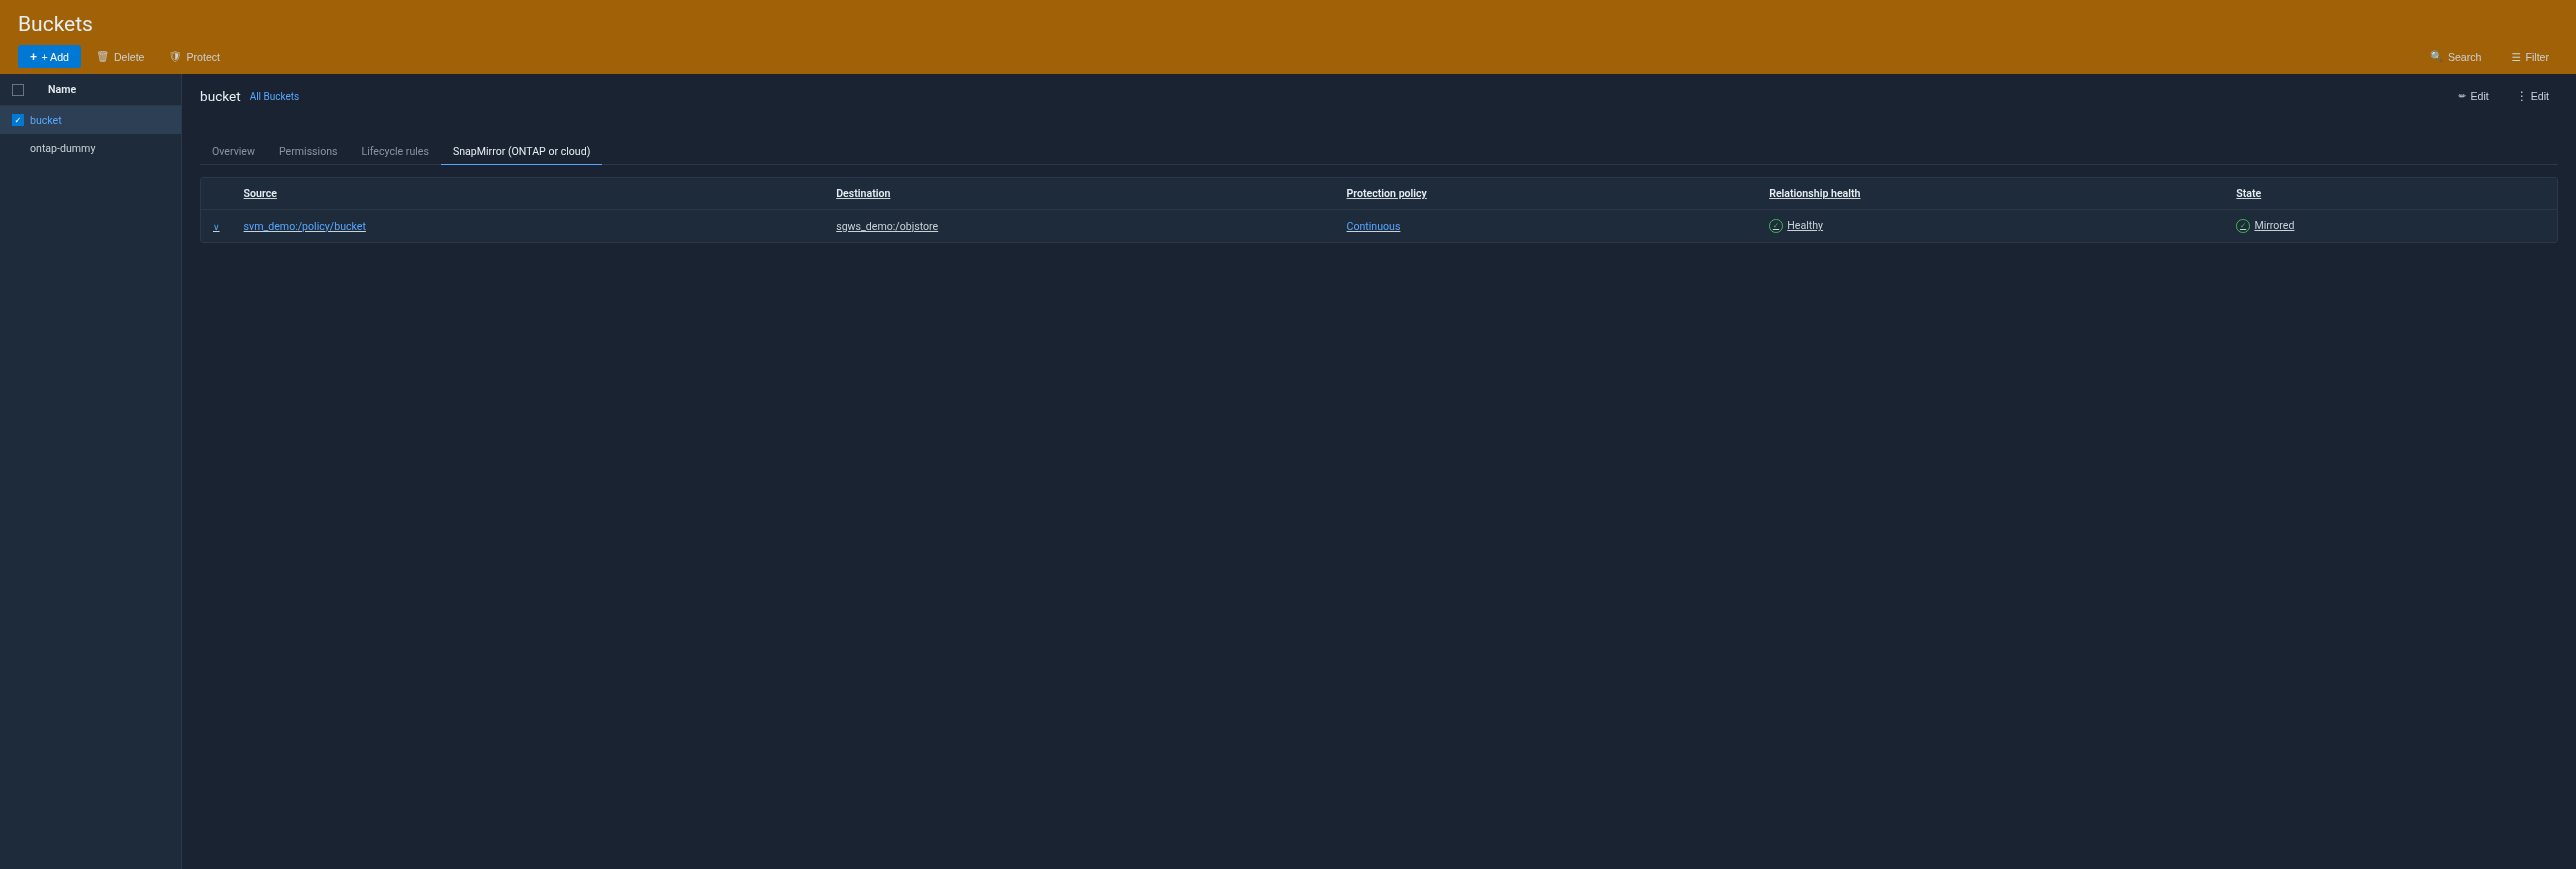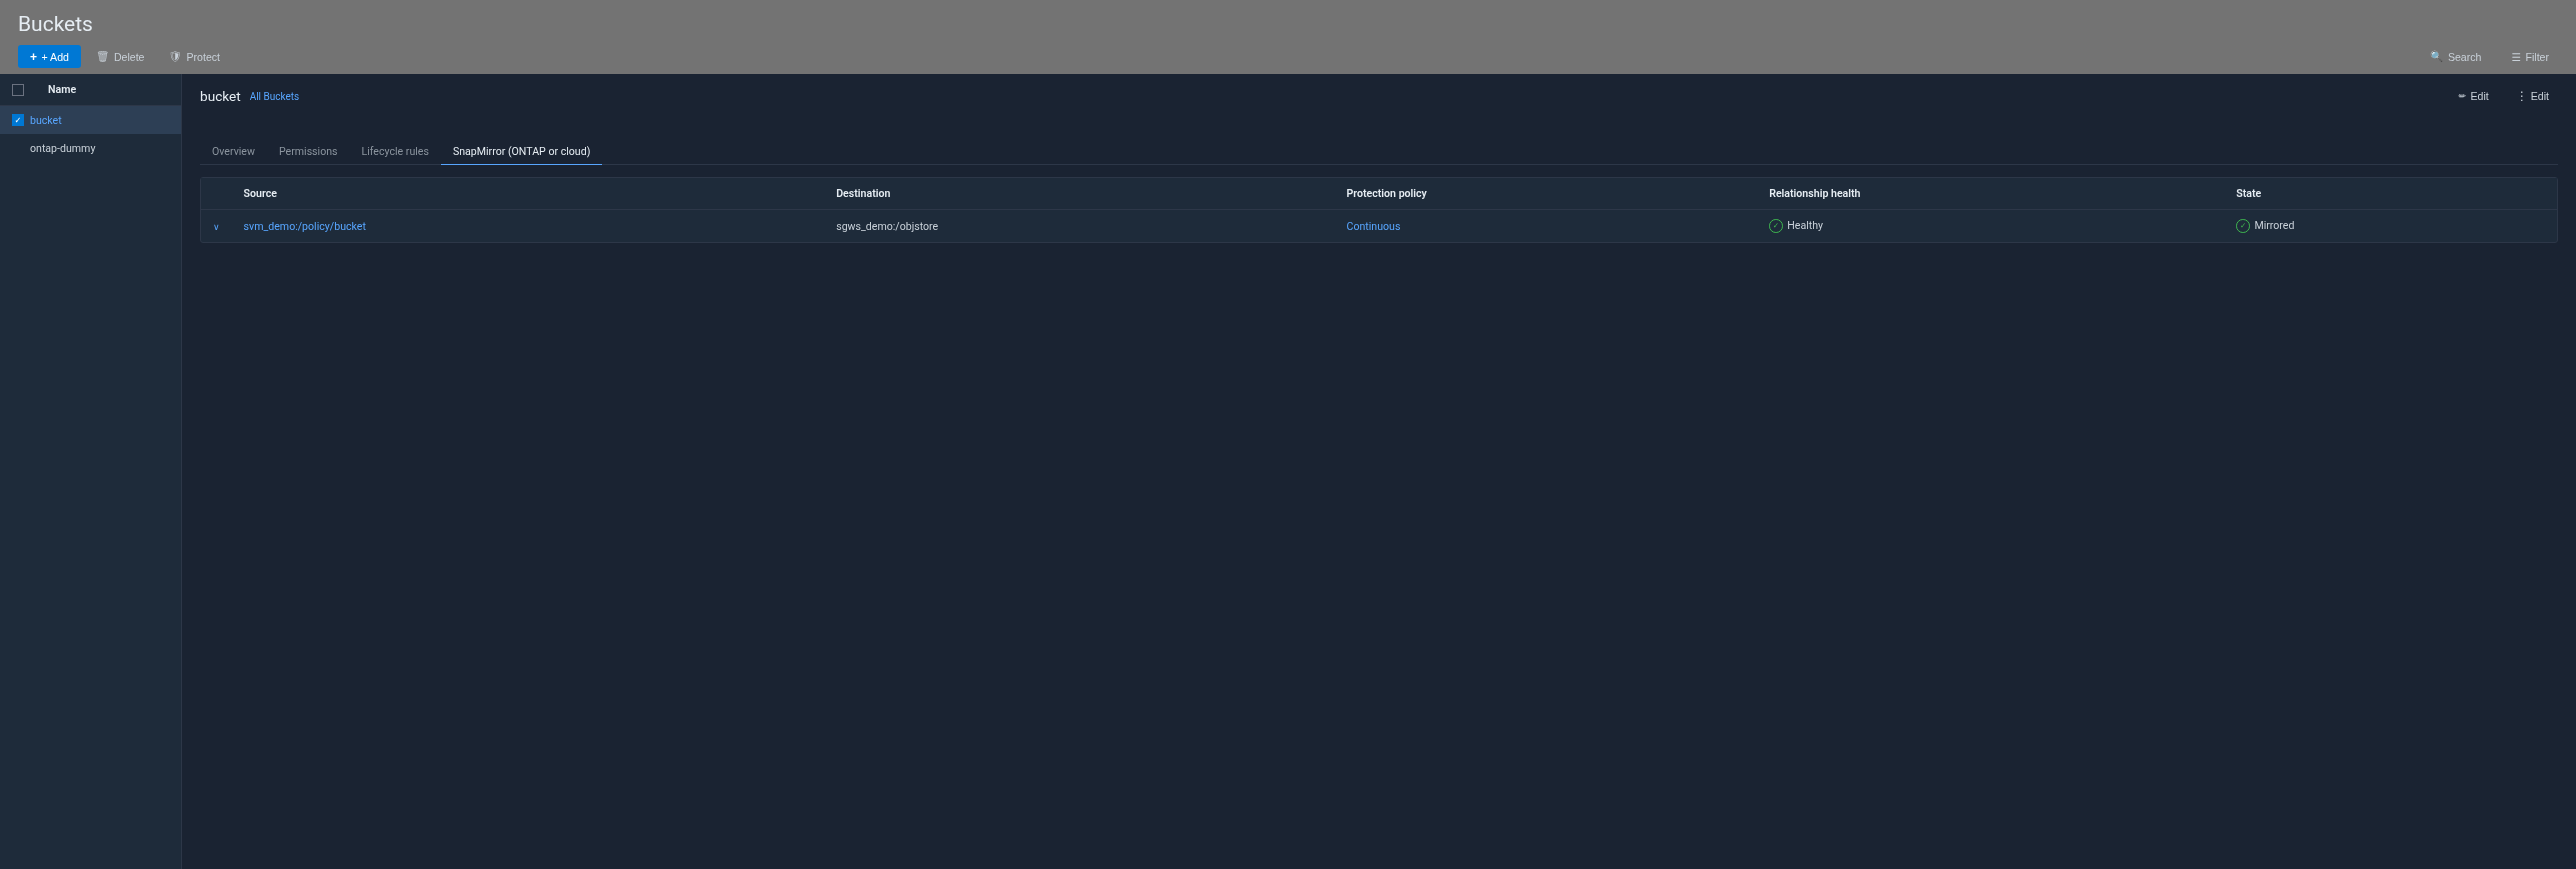--- a/index.html
+++ b/index.html
@@ -18,21 +18,21 @@
 
     .page-container {
       display: flex;
       flex-direction: column;
       height: 100vh;
     }
 
     
     .header {
       padding: 12px 18px 6px 18px;
-      background-color: #737373;
+      background-color: #a16207;
     }
 
     .page-title {
       font-size: 21px;
       font-weight: 400;
       color: #e6edf3;
       margin-bottom: 9px;
     }
 
     .toolbar {
@@ -252,20 +252,21 @@
     .tab.active {
       color: #e6edf3;
       border-bottom: 1.5px solid #58a6ff;
     }
 
     
     .table-container {
       background-color: #1e2b3a;
       border: 0.8px solid #2d3748;
       border-radius: 3px;
+      text-decoration: underline;
     }
 
     .data-table {
       width: 100%;
       border-collapse: collapse;
     }
 
     .data-table thead tr {
       border-bottom: 0.8px solid #2d3748;
     }

